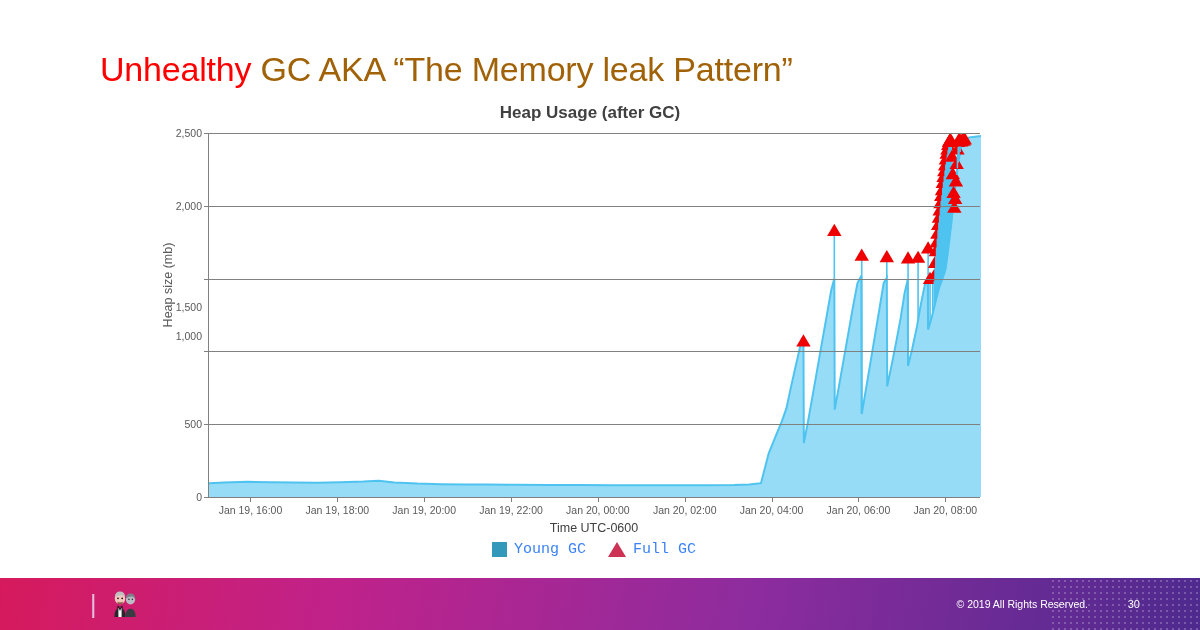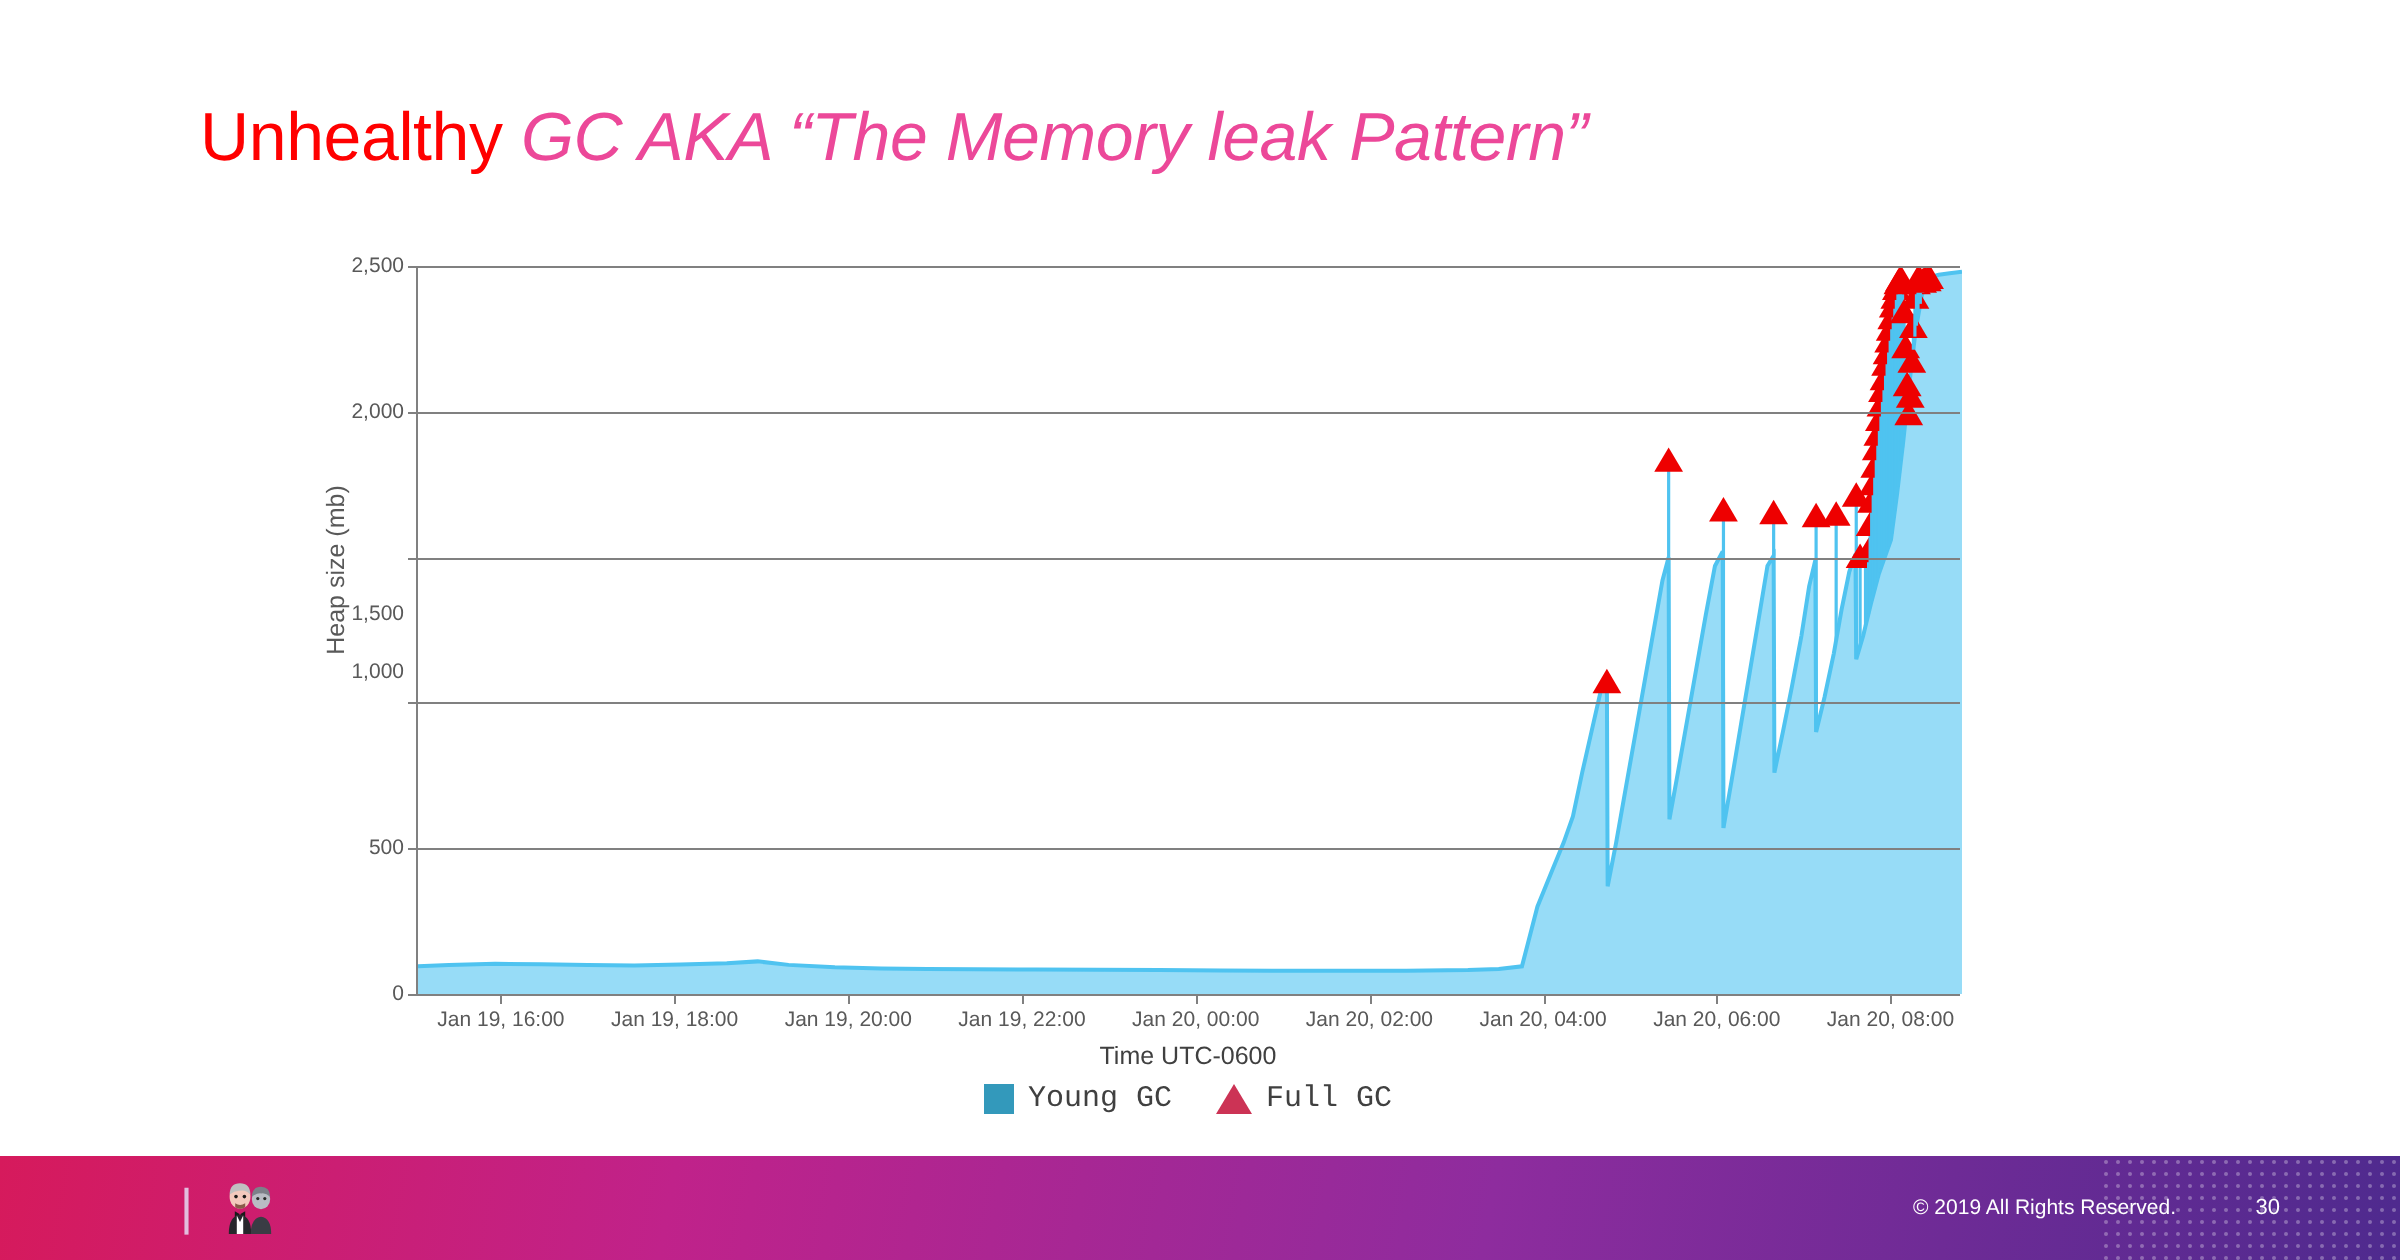--- a/index.html
+++ b/index.html
@@ -19,21 +19,21 @@
   #slide-title {
     position: absolute;
     left: 100px;
     top: 50px;
     font-size: 34px;
     font-weight: 400;
     letter-spacing: -0.2px;
     white-space: nowrap;
   }
   #slide-title .t-red { color: #ff0000; }
-  #slide-title .t-blue { color: #ec4899; font-style: italic; }
+  #slide-title .t-blue { color: #a16207; }
 
   
   #chart-block {
     position: absolute;
     left: 140px;
     top: 103px;
     width: 860px;
     height: 465px;
   }
 
@@ -142,21 +142,21 @@
     position: absolute;
     left: 68px;
     top: 438px;
     width: 772px;
     display: flex;
     justify-content: center;
     align-items: center;
     gap: 22px;
     font-family: "Liberation Mono", monospace;
     font-size: 15px;
-    color: #404040;
+    color: #3b82f6;
   }
   .legend-item {
     display: flex;
     align-items: center;
     gap: 7px;
   }
   .legend-swatch-square {
     width: 15px;
     height: 15px;
     background-color: #3399bb;
@@ -227,20 +227,21 @@
 </style>
 </head>
 <body>
 
 <div id="slide-title">
   <span class="t-red">Unhealthy</span><span class="t-blue"> GC AKA “The Memory leak Pattern”</span>
 </div>
 
 <div id="chart-block">
 
+  <div id="chart-title">Heap Usage (after GC)</div>
 
   <div id="y-axis-title">Heap size (mb)</div>
 
   <div id="plot-area">
 
     <svg id="chart-svg" width="772" height="364" viewBox="0 0 772 364" preserveAspectRatio="none" style="position:absolute;left:0;top:0;">
         <path d="M 0.00 364.00 L 0.00 350.17 L 15.44 349.44 L 38.60 348.86 L 61.76 349.15 L 84.92 349.44 L 108.08 349.73 L 131.24 349.29 L 154.40 348.57 L 169.84 347.69 L 185.28 349.44 L 208.44 350.60 L 231.60 351.19 L 254.76 351.48 L 277.92 351.62 L 308.80 351.77 L 339.68 351.92 L 370.56 352.06 L 401.44 352.21 L 432.32 352.35 L 463.20 352.35 L 494.08 352.35 L 524.96 352.06 L 540.40 351.48 L 551.98 350.17 L 559.70 320.32 L 567.42 301.39 L 572.82 288.29 L 577.46 275.18 L 582.09 253.34 L 586.72 232.96 L 591.35 212.58 L 594.44 206.75 L 594.83 310.13 L 599.07 288.29 L 603.70 262.08 L 608.34 235.87 L 612.97 209.66 L 617.60 183.46 L 622.23 157.25 L 625.32 145.60 L 625.71 276.64 L 629.95 253.34 L 634.58 227.14 L 639.22 200.93 L 643.85 174.72 L 648.48 149.97 L 652.34 142.69 L 652.73 281.01 L 656.97 256.26 L 661.60 228.59 L 666.24 200.93 L 670.87 173.26 L 674.73 149.97 L 677.82 144.87 L 678.20 253.34 L 682.45 232.96 L 687.08 209.66 L 691.71 184.91 L 695.57 160.16 L 698.66 147.06 L 699.05 232.96 L 703.29 215.49 L 707.92 193.65 L 711.78 171.81 L 715.64 152.88 L 718.73 144.14 L 719.12 196.56 L 722.59 184.91 L 726.45 168.90 L 730.31 154.34 L 733.40 145.60 L 736.49 136.86 L 739.58 113.57 L 742.66 87.36 L 745.75 58.24 L 748.84 32.03 L 751.93 14.56 L 755.02 5.82 L 760.42 4.37 L 765.82 3.64 L 772.00 2.91 L 772.00 364.00 Z" fill="#97dcf7" stroke="none"></path>
         <path d="M 0.00 350.17 L 15.44 349.44 L 38.60 348.86 L 61.76 349.15 L 84.92 349.44 L 108.08 349.73 L 131.24 349.29 L 154.40 348.57 L 169.84 347.69 L 185.28 349.44 L 208.44 350.60 L 231.60 351.19 L 254.76 351.48 L 277.92 351.62 L 308.80 351.77 L 339.68 351.92 L 370.56 352.06 L 401.44 352.21 L 432.32 352.35 L 463.20 352.35 L 494.08 352.35 L 524.96 352.06 L 540.40 351.48 L 551.98 350.17 L 559.70 320.32 L 567.42 301.39 L 572.82 288.29 L 577.46 275.18 L 582.09 253.34 L 586.72 232.96 L 591.35 212.58 L 594.44 206.75 L 594.83 310.13 L 599.07 288.29 L 603.70 262.08 L 608.34 235.87 L 612.97 209.66 L 617.60 183.46 L 622.23 157.25 L 625.32 145.60 L 625.71 276.64 L 629.95 253.34 L 634.58 227.14 L 639.22 200.93 L 643.85 174.72 L 648.48 149.97 L 652.34 142.69 L 652.73 281.01 L 656.97 256.26 L 661.60 228.59 L 666.24 200.93 L 670.87 173.26 L 674.73 149.97 L 677.82 144.87 L 678.20 253.34 L 682.45 232.96 L 687.08 209.66 L 691.71 184.91 L 695.57 160.16 L 698.66 147.06 L 699.05 232.96 L 703.29 215.49 L 707.92 193.65 L 711.78 171.81 L 715.64 152.88 L 718.73 144.14 L 719.12 196.56 L 722.59 184.91 L 726.45 168.90 L 730.31 154.34 L 733.40 145.60 L 736.49 136.86 L 739.58 113.57 L 742.66 87.36 L 745.75 58.24 L 748.84 32.03 L 751.93 14.56 L 755.02 5.82 L 760.42 4.37 L 765.82 3.64 L 772.00 2.91" fill="none" stroke="#4fc3f0" stroke-width="2"></path>
         <g>
           <line x1="594.44" y1="210.75" x2="594.44" y2="206.75" stroke="#4fc3f0" stroke-width="1.6"></line>

